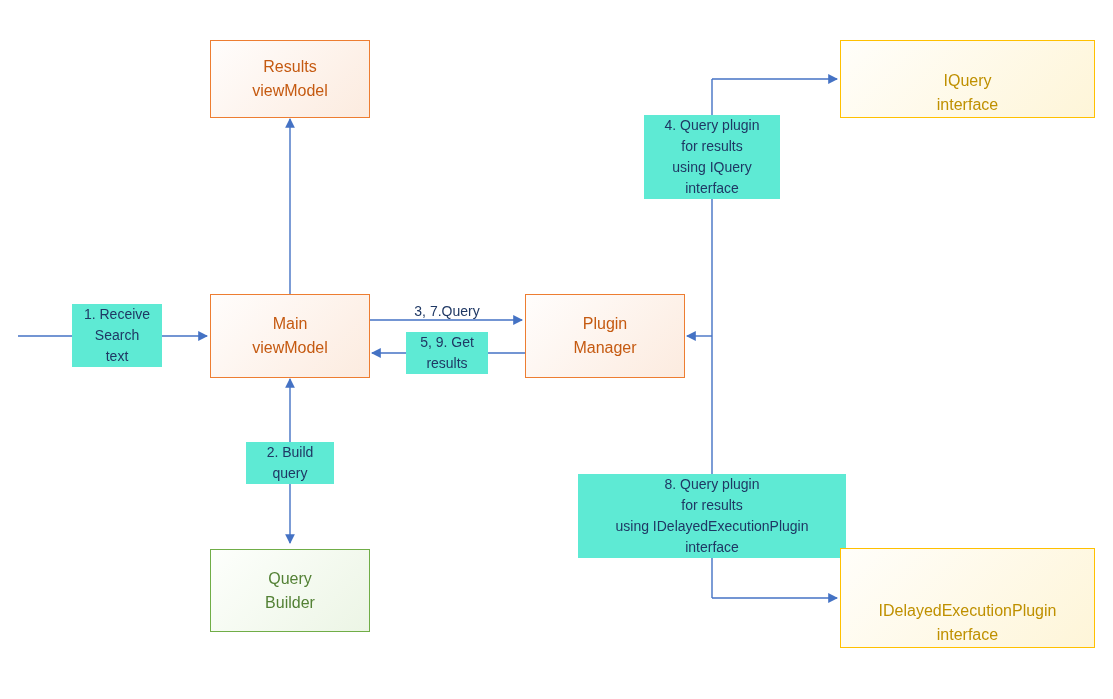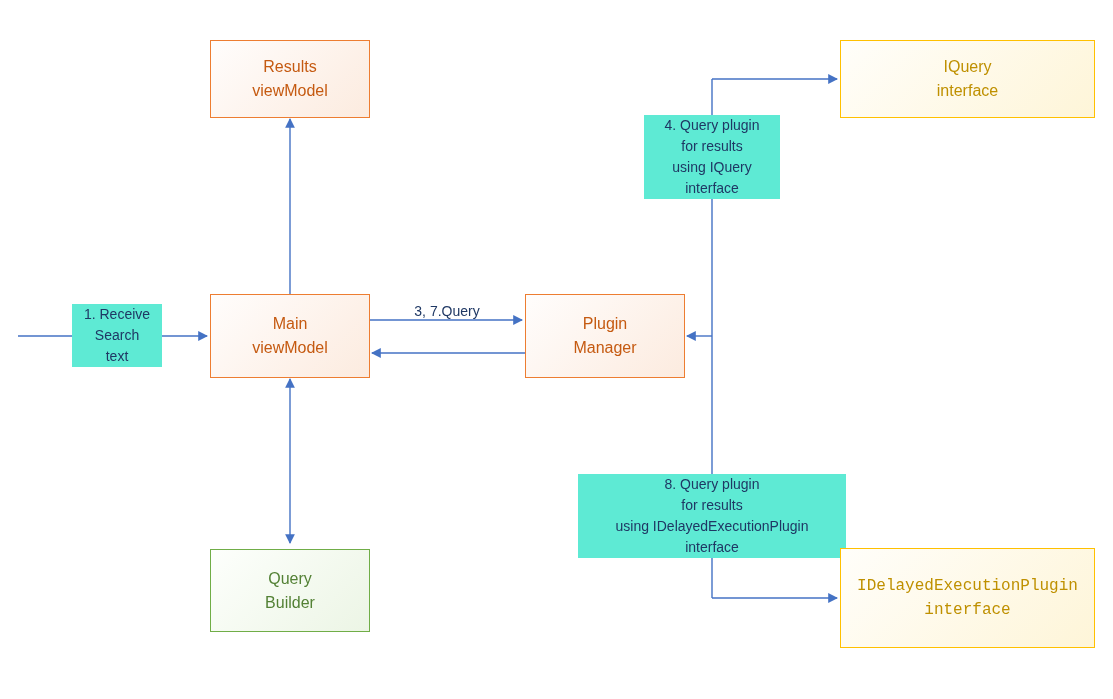--- a/index.html
+++ b/index.html
@@ -11,21 +11,21 @@
   svg.arrows { position:absolute; left:0; top:0; width:1113px; height:699px; }
   .edge { stroke: var(--arrow-color,#4472C4); stroke-width:1.4; fill:none; }
   .arrowhead { fill: var(--arrow-color,#4472C4); }
   .node {
     position:absolute; border:1px solid #999;
     display:flex; align-items:center; justify-content:center;
     text-align:center; white-space:pre-line;
     font-size:16px; line-height:24px;
   }
   .node.orange { border-color: var(--orange-border,#ED7D31); background: linear-gradient(135deg,#fffdfc 0%,#fcebdf 100%); color: var(--orange-text,#C55A11); }
-  .node.gold   { border-color: var(--gold-border,#FFC000);   background: linear-gradient(135deg,#fffefa 0%,#fef5d8 100%); color: var(--gold-text,#BF9000); }
+  .node.gold   { border-color: var(--gold-border,#FFC000);   background: linear-gradient(135deg,#fffefa 0%,#fef5d8 100%); color: var(--gold-text,#BF9000); align-items: flex-end; }
   .node.green  { border-color: var(--green-border,#70AD47);  background: linear-gradient(135deg,#fdfffc 0%,#ecf5e5 100%); color: var(--green-text,#538135); }
   .edge-label {
     position:absolute; color: var(--edge-label-color,#1F3864);
     font-size:14px; line-height:21px; text-align:center; white-space:pre-line;
     background:#5eead4;
   }
   .edge-label.nobg { background:transparent; }
 </style>
 </head>
 <body>
@@ -58,21 +58,25 @@
     <line class="edge" x1="712" y1="336" x2="687" y2="336" marker-end="url(#arr)"></line>
   </svg>
 
   <div class="edge-label" style="left:72px; top:304px; width:90px;">1. Receive
 Search
 text</div>
 
 
   <div class="edge-label nobg" style="left:400px; top:301px; width:94px;">3, 7.Query</div>
 
+  <div class="edge-label" style="left:406px; top:332px; width:82px;">5, 9. Get
+results</div>
 
+  <div class="edge-label" style="left:246px; top:442px; width:88px;">2. Build
+query</div>
 
   <div class="edge-label" style="left:644px; top:115px; width:136px;">4. Query plugin
 for results
 using IQuery
 interface</div>
 
   <div class="edge-label" style="left:578px; top:474px; width:268px;">8. Query plugin
 for results
 using IDelayedExecutionPlugin
 interface</div>
@@ -95,18 +99,18 @@
   <div class="node orange" style="left:525px; top:294px; width:160px; height:84px;">
     <span>Plugin
 Manager</span>
   </div>
 
   <div class="node green" style="left:210px; top:549px; width:160px; height:83px;">
     <span>Query
 Builder</span>
   </div>
 
-  <div class="node gold" style="left:840px; top:548px; width:255px; height:100px;font-family:Liberation Mono, monospace;">
+  <div class="node gold" style="left:840px; top:548px; width:255px; height:100px;">
     <span>IDelayedExecutionPlugin
 interface</span>
   </div>
 
 </div>
 
 </body></html>

